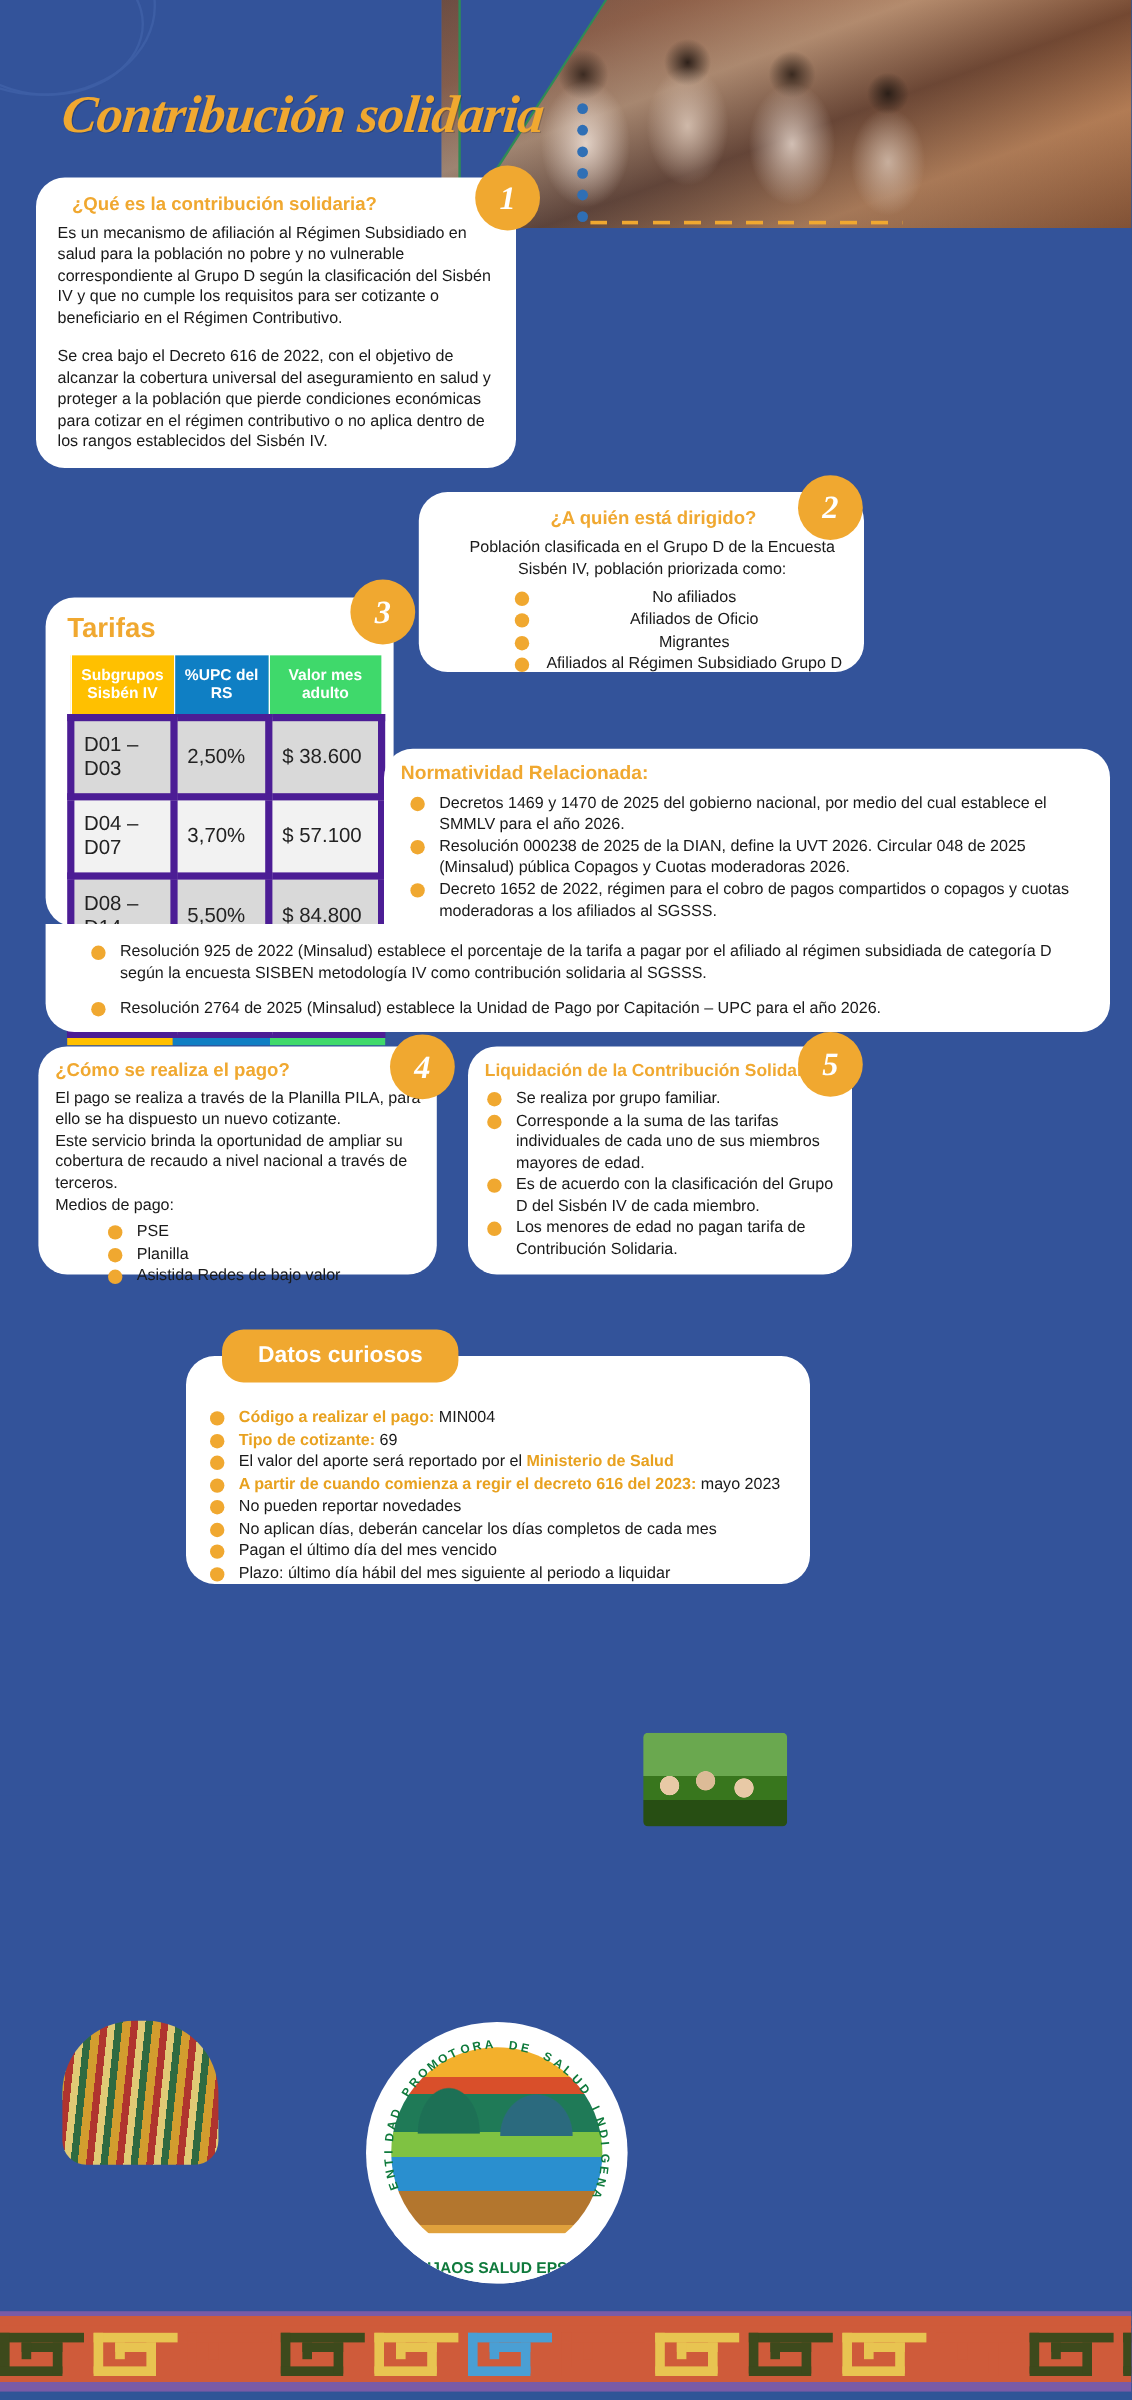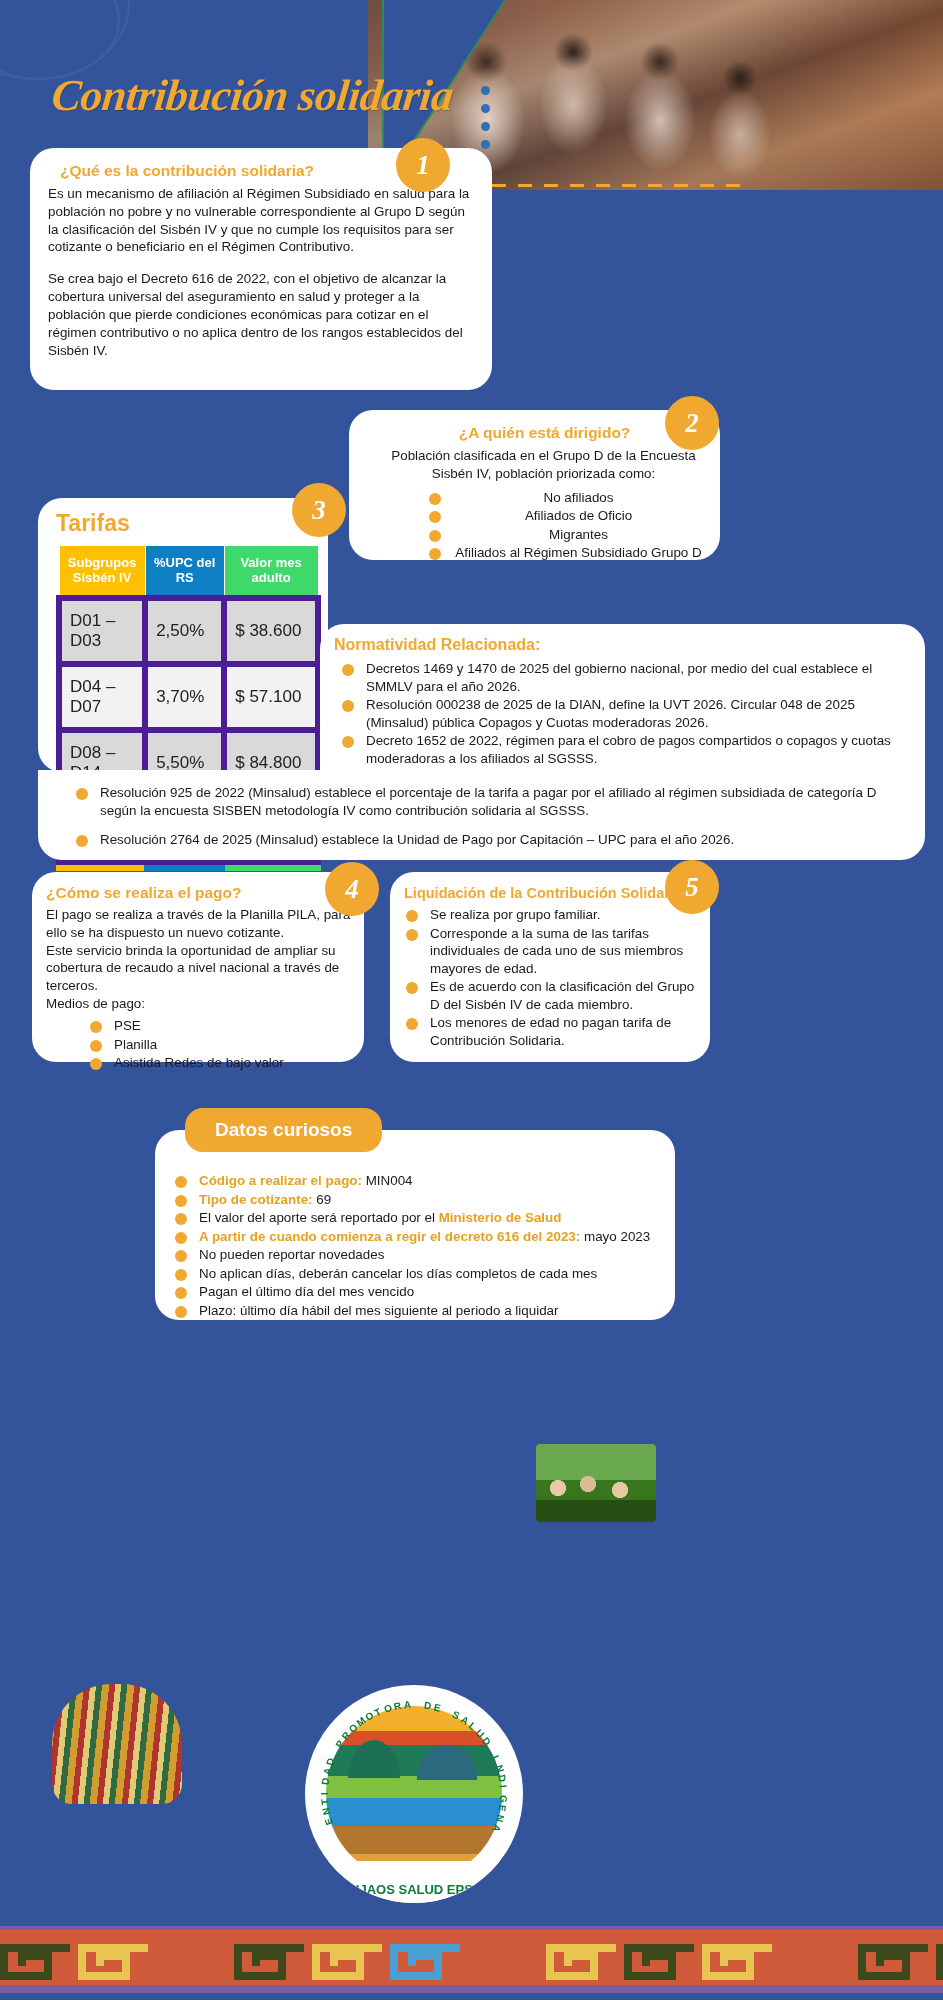--- a/index.html
+++ b/index.html
@@ -295,21 +295,21 @@
       <span></span>
       <span></span>
       <span></span>
       <span></span>
   </div>
   <div class="dash-line"></div>
 
   <div class="title">Contribución solidaria</div>
 
   <div class="badge" style="left:396px; top:138px;">1</div>
-  <div class="card" style="left:30px; top:148px; width:462px; height:242px; padding:14px 18px 4px 18px;">
+  <div class="card" style="left:30px; top:148px; width:400px; height:242px; padding:14px 18px 4px 18px;">
     <div class="card-h" style="margin-left:12px;">¿Qué es la contribución solidaria?</div>
     <div class="card-p" style="margin-top:5px;">Es un mecanismo de afiliación al Régimen Subsidiado en salud para la población no pobre y no vulnerable correspondiente al Grupo D según la clasificación del Sisbén IV y que no cumple los requisitos para ser cotizante o beneficiario en el Régimen Contributivo.</div>
     <div class="card-p" style="margin-top:14px;">Se crea bajo el Decreto 616 de 2022, con el objetivo de alcanzar la cobertura universal del aseguramiento en salud y proteger a la población que pierde condiciones económicas para cotizar en el régimen contributivo o no aplica dentro de los rangos establecidos del Sisbén IV.</div>
   </div>
 
   <div class="badge" style="left:665px; top:396px;">2</div>
   <div class="card" style="left:349px; top:410px; width:371px; height:150px; padding:14px 16px 10px 18px;text-align:center;">
     <div class="card-h" style="margin-left:18px;">¿A quién está dirigido?</div>
     <div class="card-p" style="margin-top:5px; margin-left:16px;">Población clasificada en el Grupo D de la Encuesta Sisbén IV, población priorizada como:</div>
     <ul class="b" style="margin-top:6px; margin-left:60px;">

